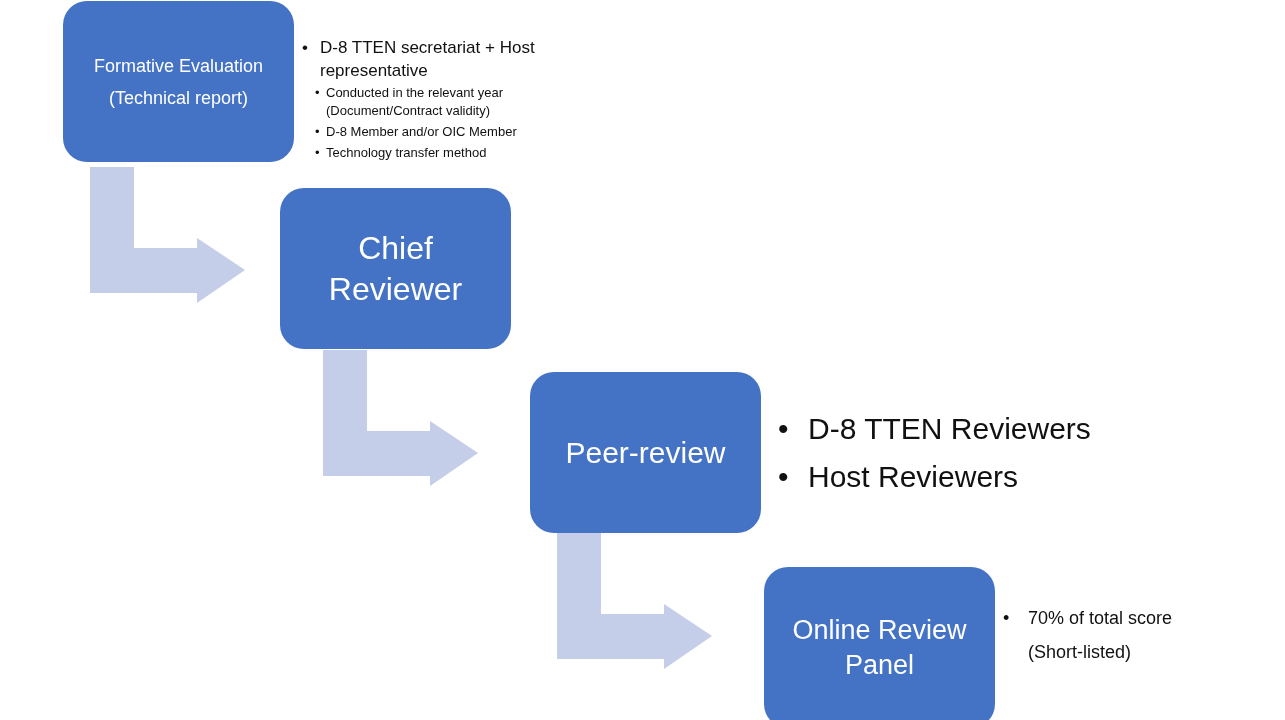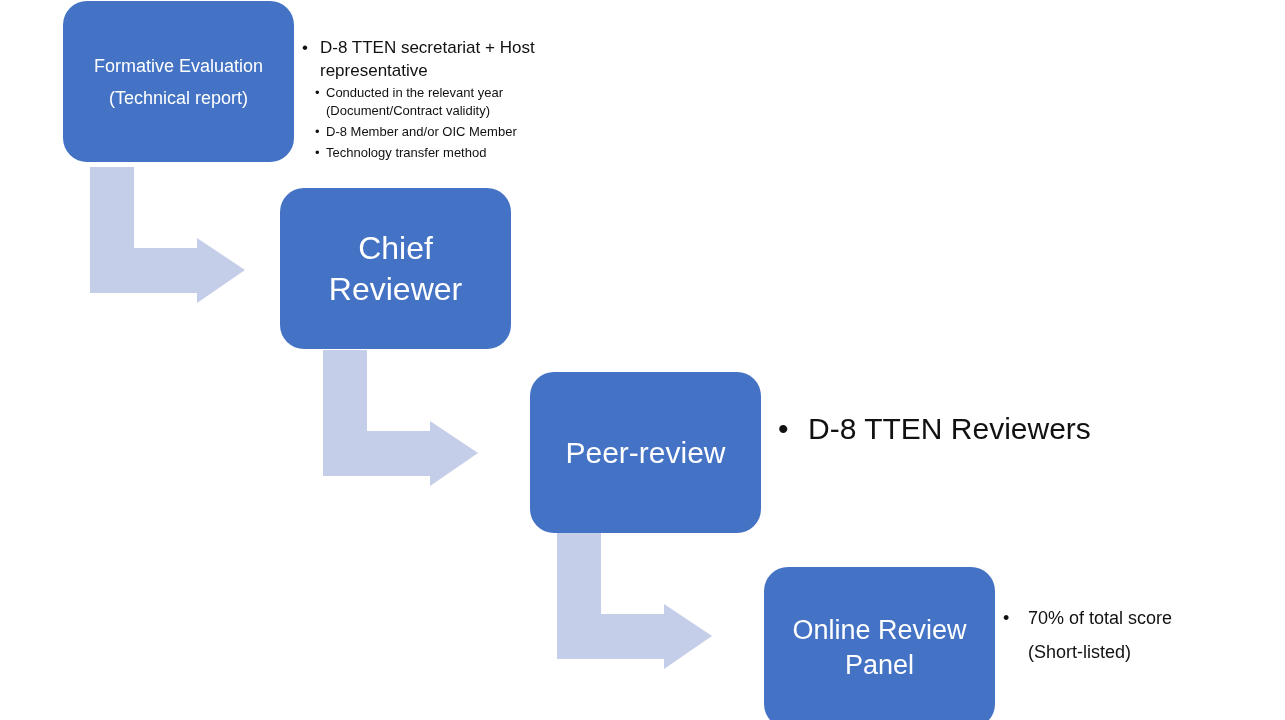--- a/index.html
+++ b/index.html
@@ -75,20 +75,21 @@
   <div class="label">Chief
 Reviewer</div>
 </div>
 
 <div class="box b3" style="background: rgb(68, 114, 196); color: rgb(255, 255, 255);">
   <div class="label">Peer-review</div>
 </div>
 <div class="notes n3" style="color: rgb(17, 17, 17);">
   <ul>
     <li>D-8 TTEN Reviewers</li>
+    <li>Host Reviewers</li>
   </ul>
 </div>
 
 <div class="box b4" style="background: rgb(68, 114, 196); color: rgb(255, 255, 255);">
   <div class="label">Online Review
 Panel</div>
 </div>
 <div class="notes n4" style="color: rgb(17, 17, 17);">
   <ul>
     <li>70% of total score

